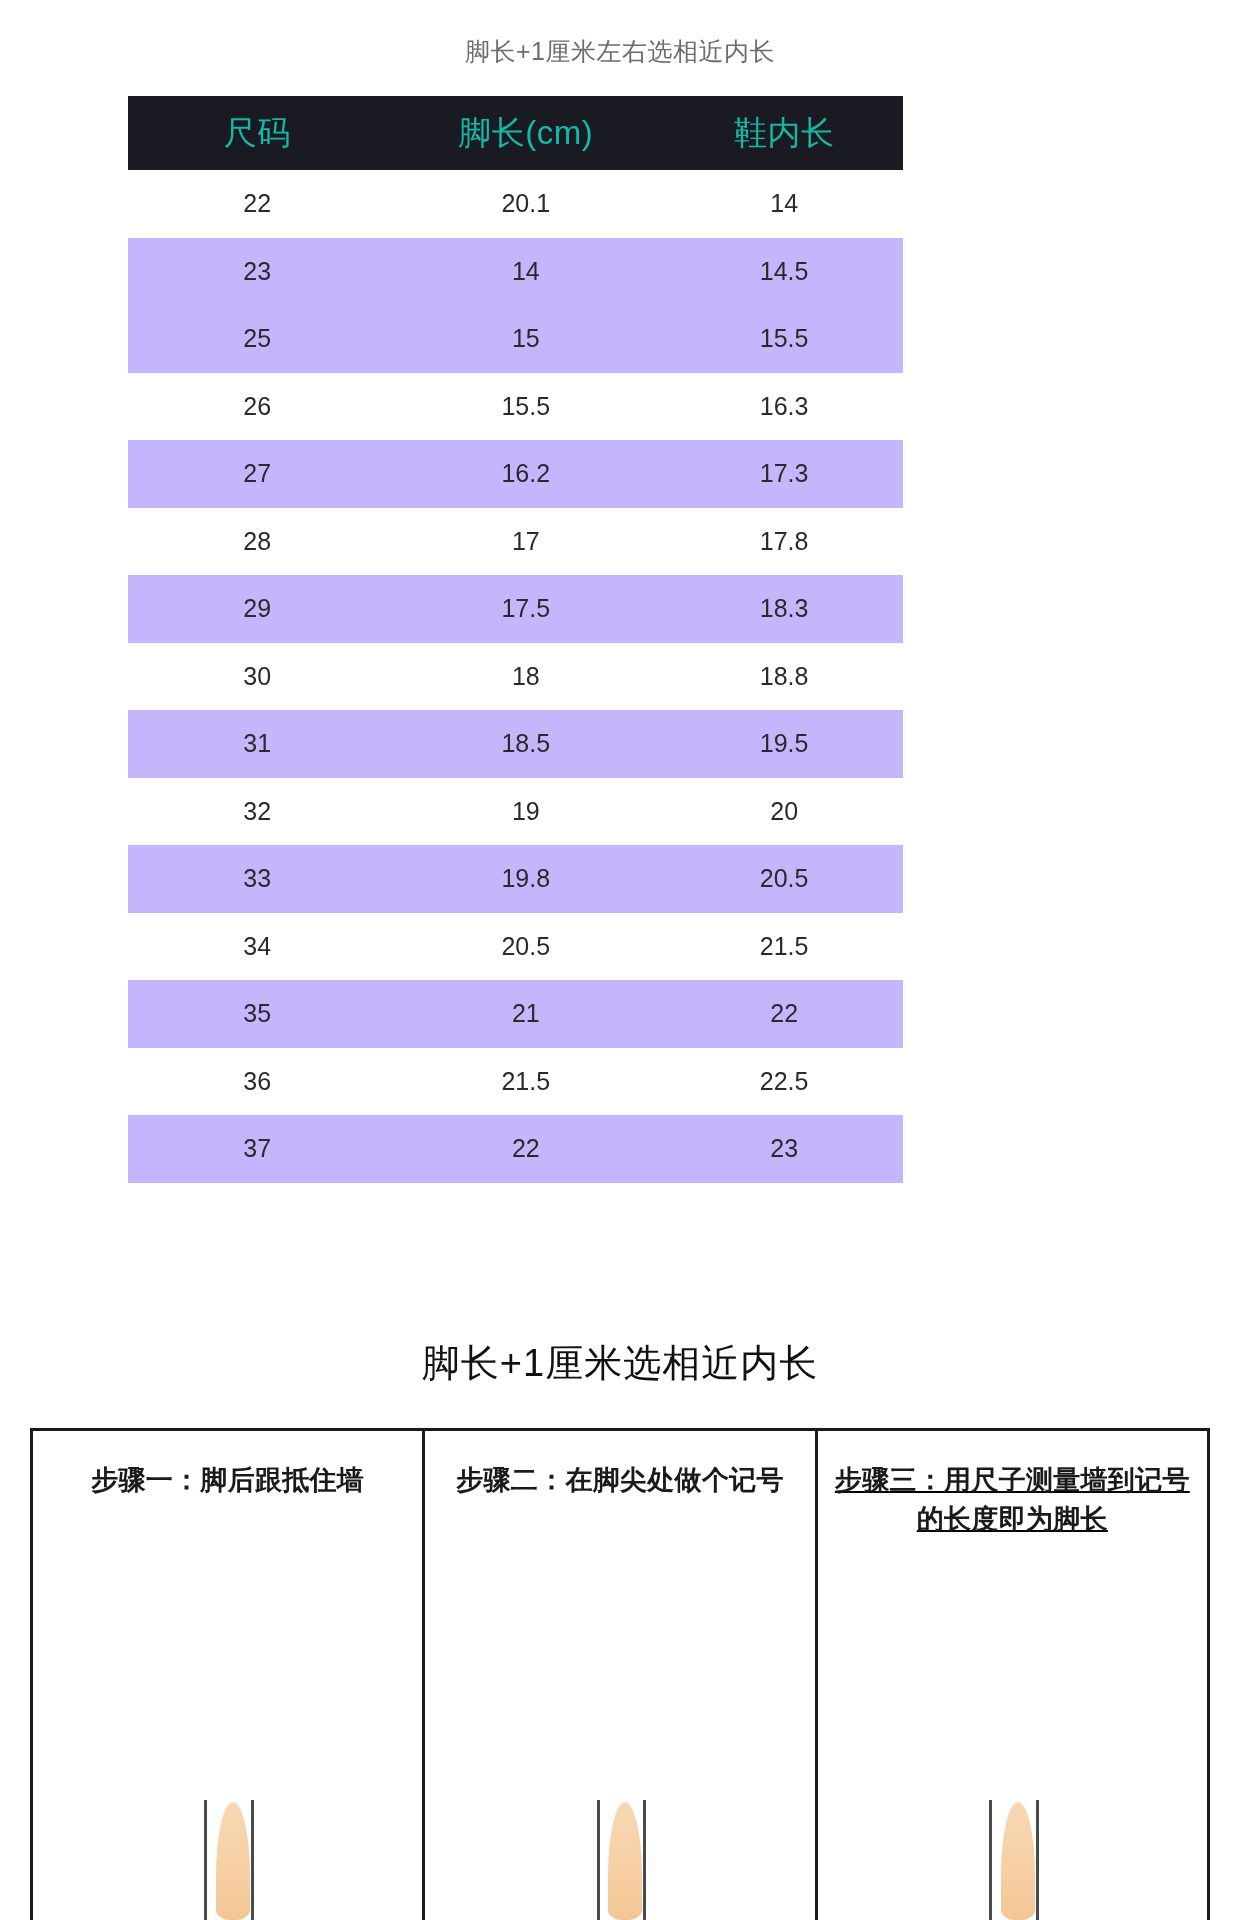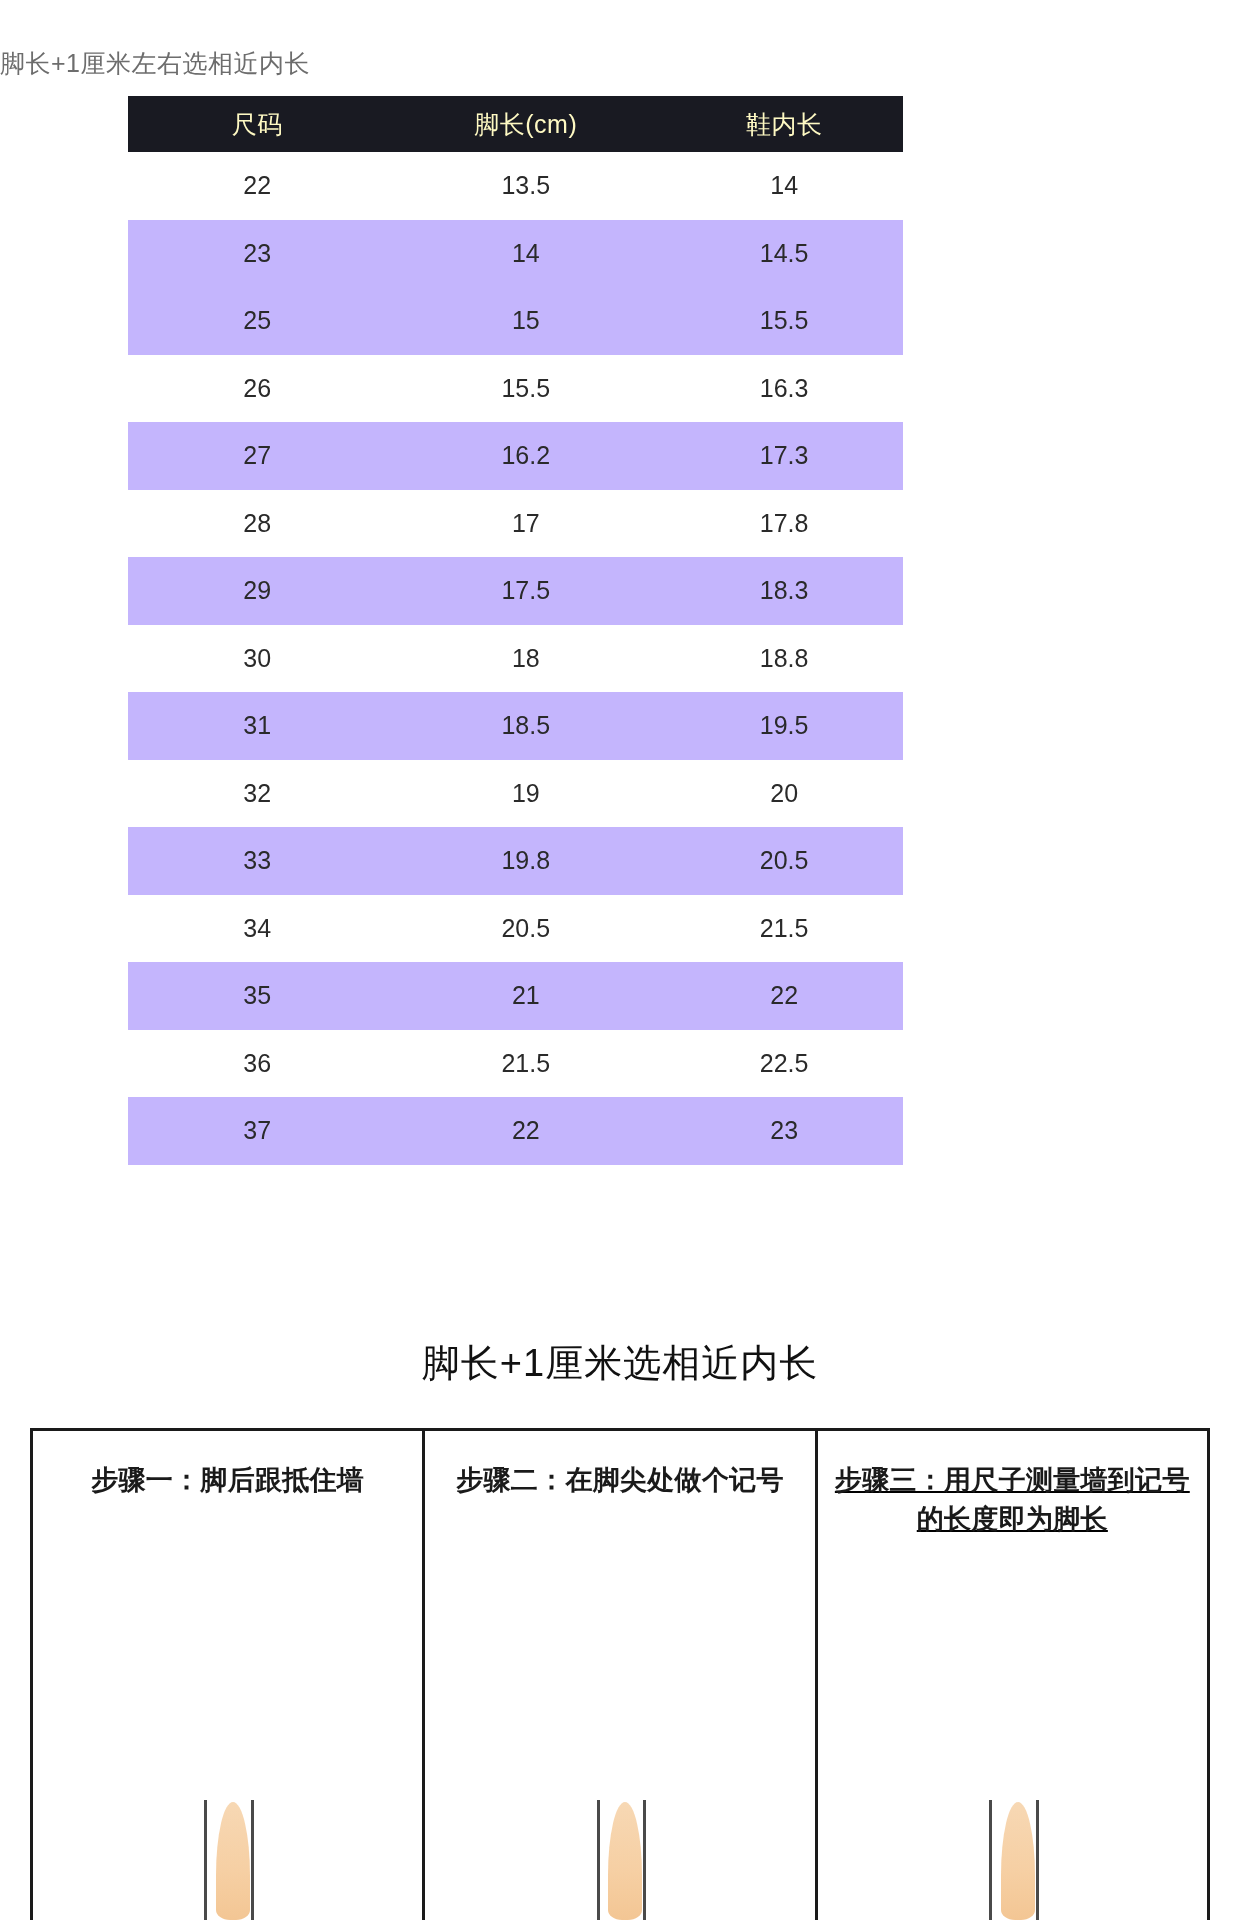--- a/index.html
+++ b/index.html
@@ -13,44 +13,45 @@
   .page {
     position: relative;
     width: 1240px;
     height: 1920px;
     background: #ffffff;
   }
 
   
   .top-caption {
     position: absolute;
-    top: 48px;
+    top: 36px;
     left: 0;
     width: 1240px;
+    text-align: center;
     font-size: 25px;
     color: #6d6d6d;
     letter-spacing: 0.5px;
     line-height: 1.2;
   }
 
   
   .size-table {
     position: absolute;
     top: 96px;
     left: 128px;
     width: 775px;
     border-collapse: collapse;
     table-layout: fixed;
   }
   .size-table thead th {
     background: #191A22;
-    color: #fef9c3;
-    font-size: 25px;
+    color: #14b8a6;
+    font-size: 33px;
     font-weight: 400;
-    height: 56px;
+    height: 74px;
     text-align: center;
     vertical-align: middle;
     letter-spacing: 0.5px;
   }
   .size-table tbody td {
     font-size: 25px;
     color: #2a2a2a;
     font-weight: 400;
     height: 67.5px;
     text-align: center;
@@ -153,21 +154,21 @@
     <thead>
       <tr>
         <th>尺码</th>
         <th>脚长(cm)</th>
         <th>鞋内长</th>
       </tr>
     </thead>
     <tbody id="size-table-body">
         <tr class="plain">
           <td>22</td>
-          <td>13.5</td>
+          <td>20.1</td>
           <td>14</td>
         </tr>
         <tr class="alt">
           <td>23</td>
           <td>14</td>
           <td>14.5</td>
         </tr>
         <tr class="alt">
           <td>25</td>
           <td>15</td>

